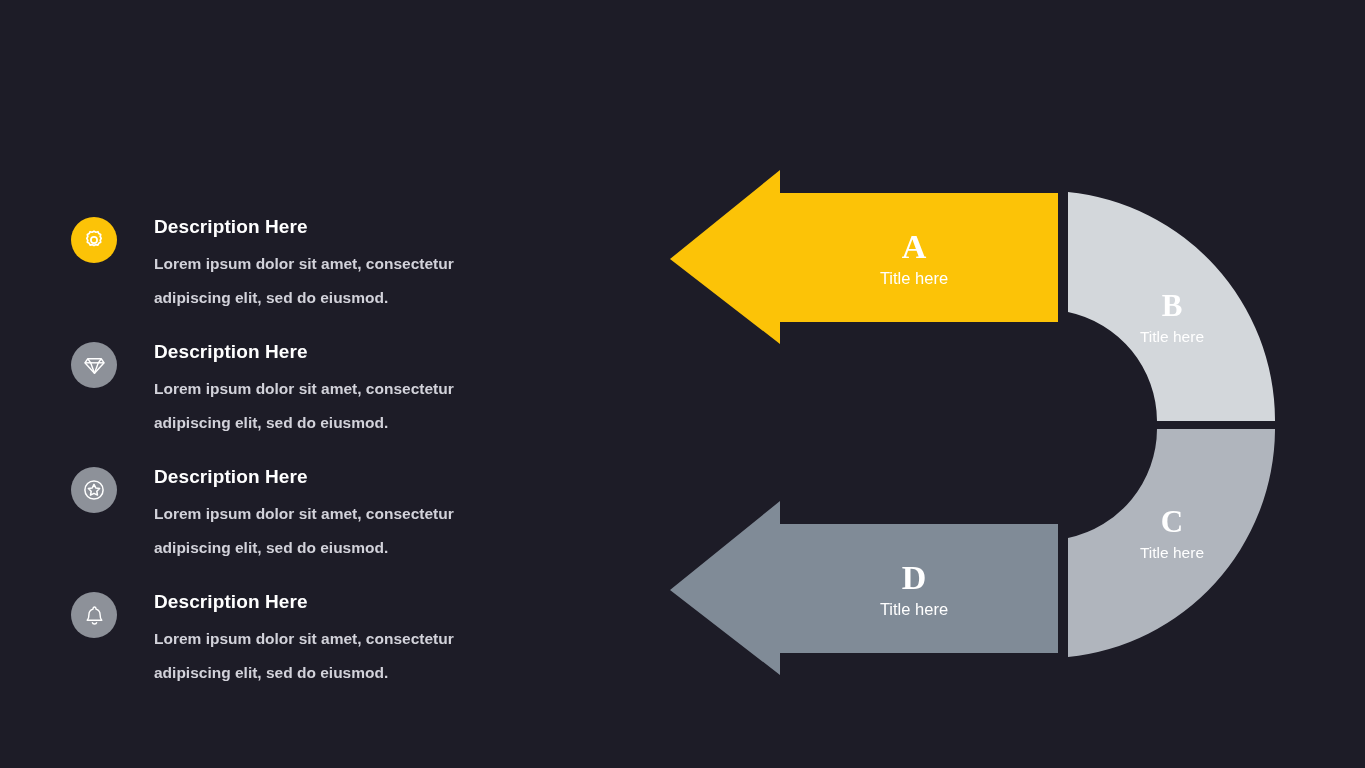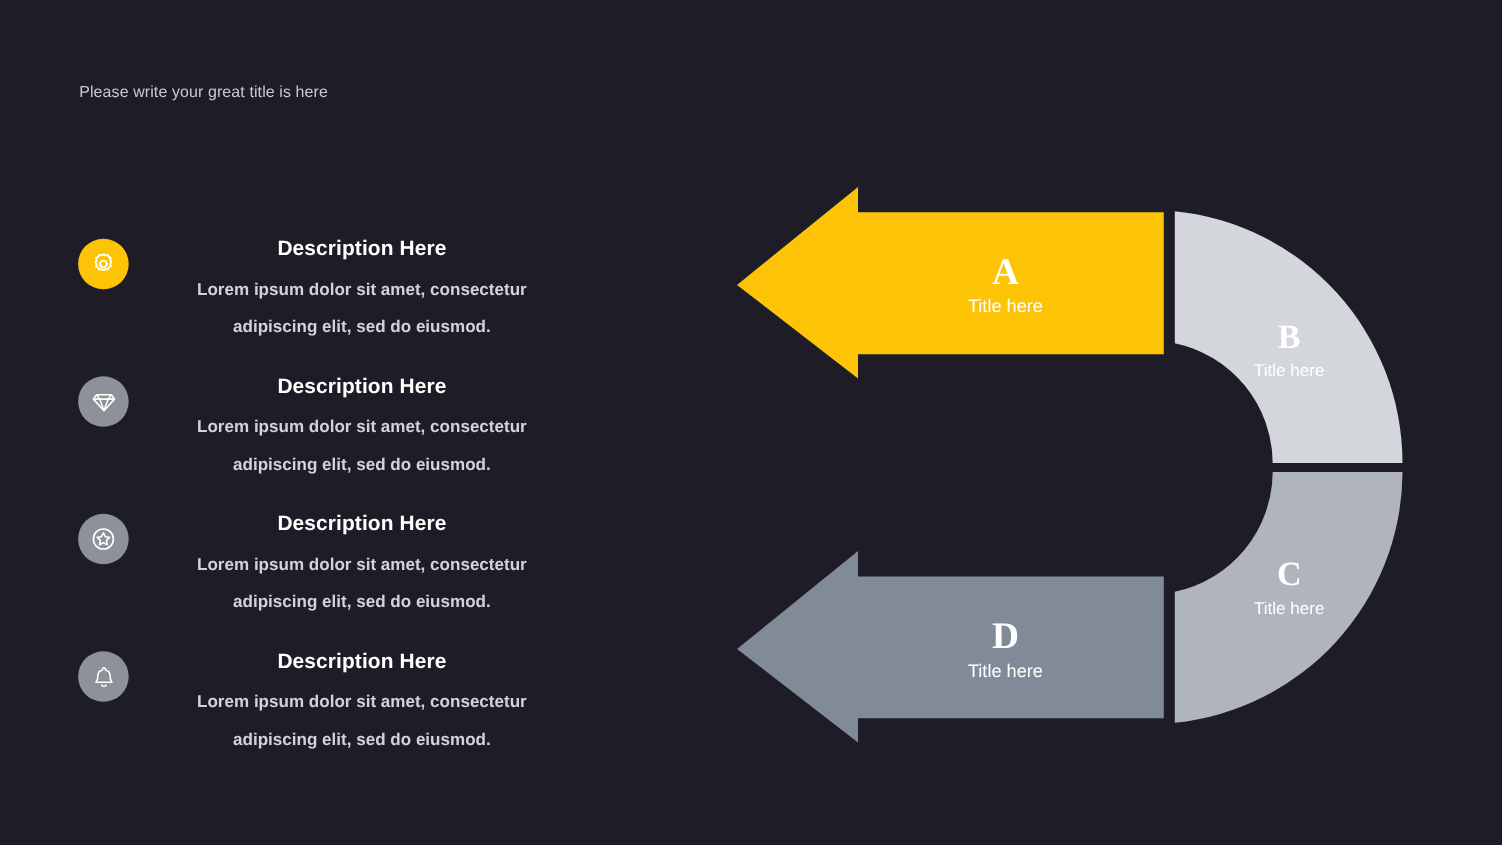--- a/index.html
+++ b/index.html
@@ -42,21 +42,20 @@
     font-weight: 400;
     letter-spacing: 0.1px;
   }
 
   
   .features {
     position: absolute;
     left: 71px;
     top: 214px;
     width: 470px;
-    text-align: center;
   }
   .feature {
     position: relative;
     display: flex;
     align-items: flex-start;
     margin-bottom: 24px;
   }
   .feature:last-child { margin-bottom: 0; }
 
   .feature-icon {
@@ -117,21 +116,20 @@
   .letter-b, .letter-c { font-size: 31px; }
   .sub-a, .sub-d { font-size: 16.5px; }
   .sub-b, .sub-c { font-size: 15.5px; }
 </style>
 </head>
 <body>
 
 <div id="slide">
 
   <div class="header">
-    <p class="slide-subtitle">Please write your great title is here</p>
   </div>
 
   <div class="features">
 
     <div class="feature">
       <span class="feature-icon accent">
         <svg width="24" height="24" viewBox="0 0 24 24" fill="none" stroke="#ffffff" stroke-width="1.7" stroke-linejoin="round">
           <path d="M12 3.2l1.9 1.0 2.0-0.5 0.9 1.9 1.9 0.9-0.5 2.0 1.0 1.9-1.0 1.9 0.5 2.0-1.9 0.9-0.9 1.9-2.0-0.5-1.9 1.0-1.9-1.0-2.0 0.5-0.9-1.9-1.9-0.9 0.5-2.0-1.0-1.9 1.0-1.9-0.5-2.0 1.9-0.9 0.9-1.9 2.0 0.5z"></path>
           <circle cx="12" cy="12" r="3.1"></circle>
         </svg>

